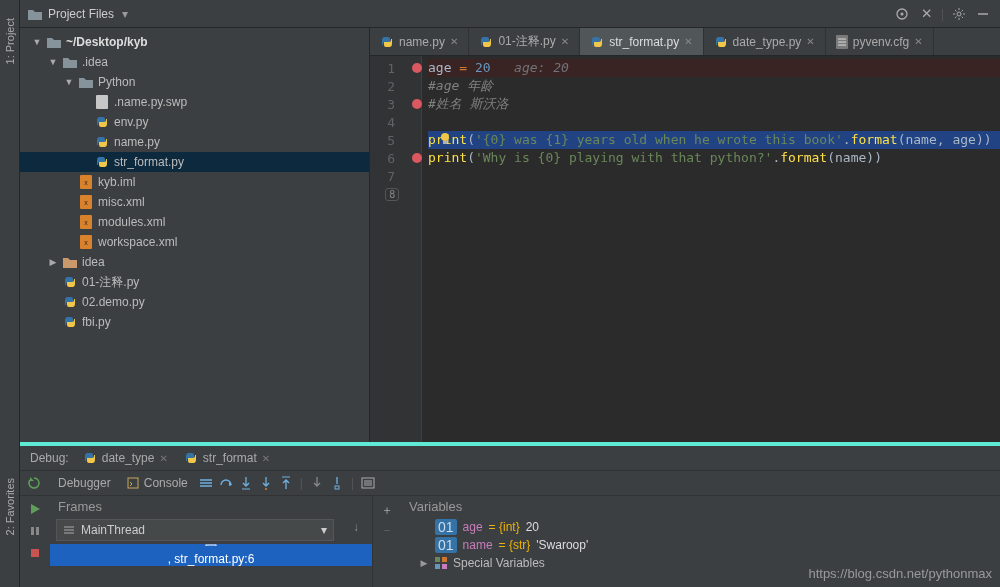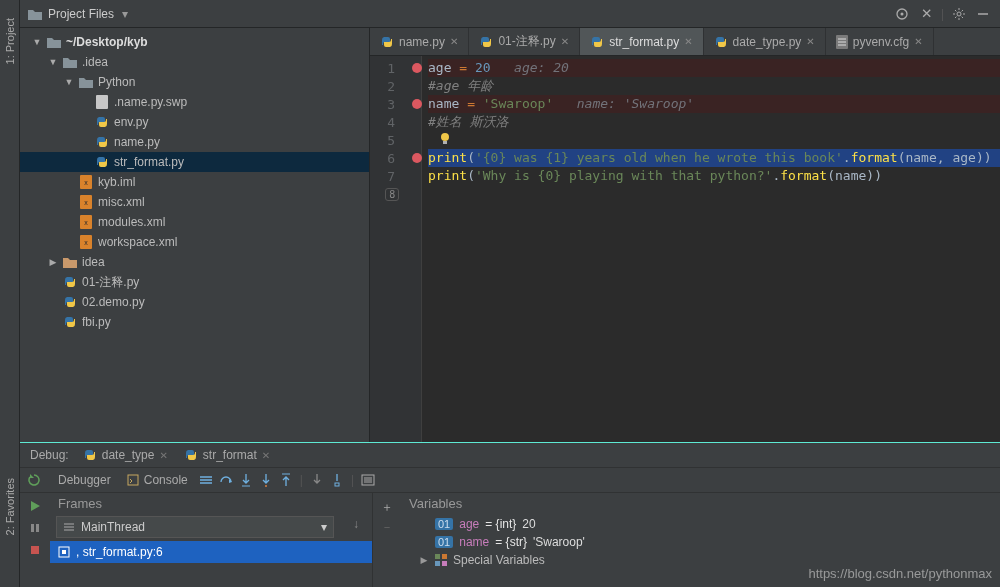--- a/index.html
+++ b/index.html
@@ -143,21 +143,21 @@
     border-radius:3px;
     font-size:10px;
     padding:0 3px;
     color:#888;
   }
 
   
   .debug-panel {
     height: 145px;
     background:#3c3f41;
-    border-top:1px solid #5eead4;
+    border-top:4px solid #5eead4;
     display:flex;
     flex-direction:column;
   }
   .debug-tabs {
     height:24px; display:flex; align-items:center; padding: 0 10px; gap:6px;
     color:#aaa;
   }
   .dbg-tab{ display:flex; align-items:center; gap:5px; padding: 3px 8px; border-radius:3px; cursor:pointer;}
   .debug-toolbar {
     height:26px; display:flex; align-items:center;
@@ -170,33 +170,33 @@
   .debug-left-icons{ width:30px; display:flex; flex-direction:column; align-items:center; gap:4px; padding-top:4px;}
   .dli{ width:20px; height:18px; display:flex; align-items:center; justify-content:center; color:#888; cursor:pointer;}
   .frames-panel{ width:323px; border-right:1px solid #303233; display:flex; flex-direction:column;}
   .panel-title{ height:20px; padding:0 8px; color:#999; display:flex; align-items:center; font-size:13px;}
   .thread-select{
     margin:3px 6px; height:22px; background:#45494a; border:1px solid #555;
     display:flex; align-items:center; padding:0 6px; gap:6px; color:#ccc;
   }
   .frames-list{ flex:1; }
   .frame-row{
-    height:22px; display:flex; align-items:center; padding:0 8px; gap:6px; cursor:pointer;
+    height:22px; display:flex; align-items:center; padding:0 8px; gap:6px; cursor:pointer;flex-direction:column;
   }
   .frame-row.selected{ background:#1e62c0; color:#fff;}
   .vars-panel{ flex:1; display:flex; flex-direction:column;}
   .vars-list{ flex:1; padding:2px 0;}
   .var-row{ height:18px; display:flex; align-items:center; padding-left:18px; gap:6px; font-size:12px;}
   .var-arrow{ width:10px; font-size:9px; color:#999; text-align:center;}
   .var-badge{
-    font-size:11px; border-radius:2px; padding:0 3px;
+    font-size:14px; border-radius:2px; padding:0 3px;
     background:#3573a6; color:#cde;
   }
   .var-name{ color:#c77dbb;}
-  .var-type{ color:#e5e5e5;}
+  .var-type{ color:#eab308;}
   .var-val{ color:#ddd;}
   .watermark{
     position:absolute; right:8px; bottom:6px;
     color:#bfbfbf; font-size:13px; opacity:.7;
   }
   .tree-right-icons{
     width:32px; display:flex; flex-direction:column; align-items:center; gap:4px; padding-top:4px;
   }
   .plus-btn {
     width:20px; height:20px; color:#aaa; display:flex; align-items:center; justify-content:center; cursor:pointer;
@@ -504,21 +504,20 @@
                 <span class="bp"></span>
               </div>
               <div class="grow">
                 <span class="lineno">7</span>
               </div>
               <div class="grow"><span class="fold-end">8</span>&nbsp;&nbsp;</div>
             </div>
           <div class="code" id="code">
               <div class="code-line bpline"><span class="c-var">age </span><span class="c-kw">= </span><span class="c-num">20</span><span class="c-hint">   age: 20</span></div>
               <div class="code-line"><span class="c-cmt">#age 年龄</span></div>
-              <div class="code-line bpline"><span class="c-var">name </span><span class="c-kw">= </span><span class="c-str">'Swaroop'</span><span class="c-hint">   name: 'Swaroop'</span></div>
               <div class="code-line"><span class="c-cmt">#姓名 斯沃洛</span></div>
               <div class="code-line"><span class=""></span></div>
               <div class="code-line execline"><span class="c-fn">print</span><span class="c-var">(</span><span class="c-str">'{0} was {1} years old when he wrote this book'</span><span class="c-var">.</span><span class="c-fn">format</span><span class="c-var">(name, age))</span></div>
               <div class="code-line"><span class="c-fn">print</span><span class="c-var">(</span><span class="c-str">'Why is {0} playing with that python?'</span><span class="c-var">.</span><span class="c-fn">format</span><span class="c-var">(name))</span></div>
               <div class="code-line"></div>
             </div>
           <div class="bulb">
             <svg width="14" height="14">
                 <circle cx="7" cy="6" r="4" fill="#f0c748"></circle>
                 <rect x="5" y="10" width="4" height="3" fill="#b0b0b0"></rect>

